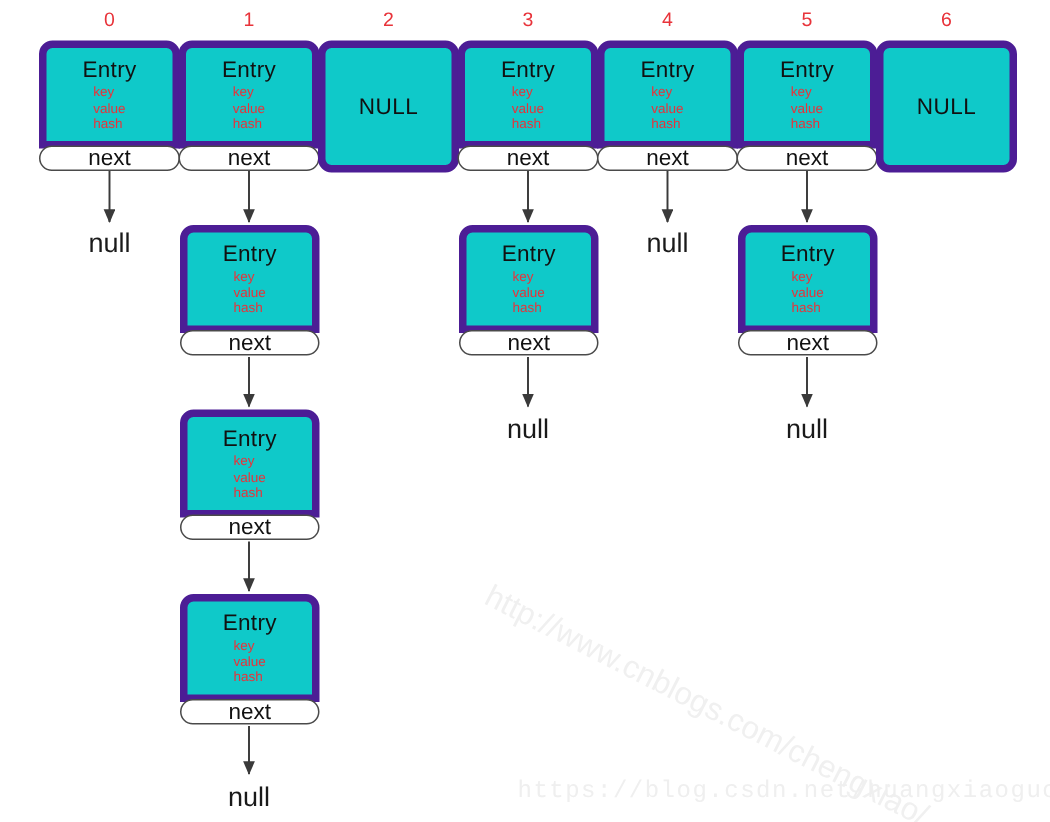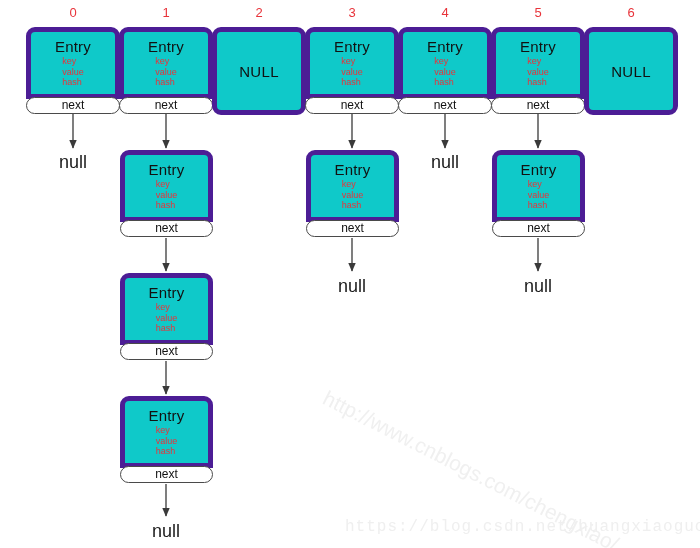--- a/index.html
+++ b/index.html
@@ -71,21 +71,21 @@
     left:0;right:0;
     top:70px;
     height:17px;
     background:#ffffff;
     border:1px solid #4a4a4a;
     border-radius:9px;
     box-sizing:border-box;
     display:flex;
     align-items:center;
     justify-content:center;
-    font-size:12px;
+    font-size:15px;
     color:#111111;
     line-height:13px;
   }
 
   
   .nullleaf{
     position:absolute;
     font-size:18px;
     color:#1a1a1a;
     line-height:20px;

